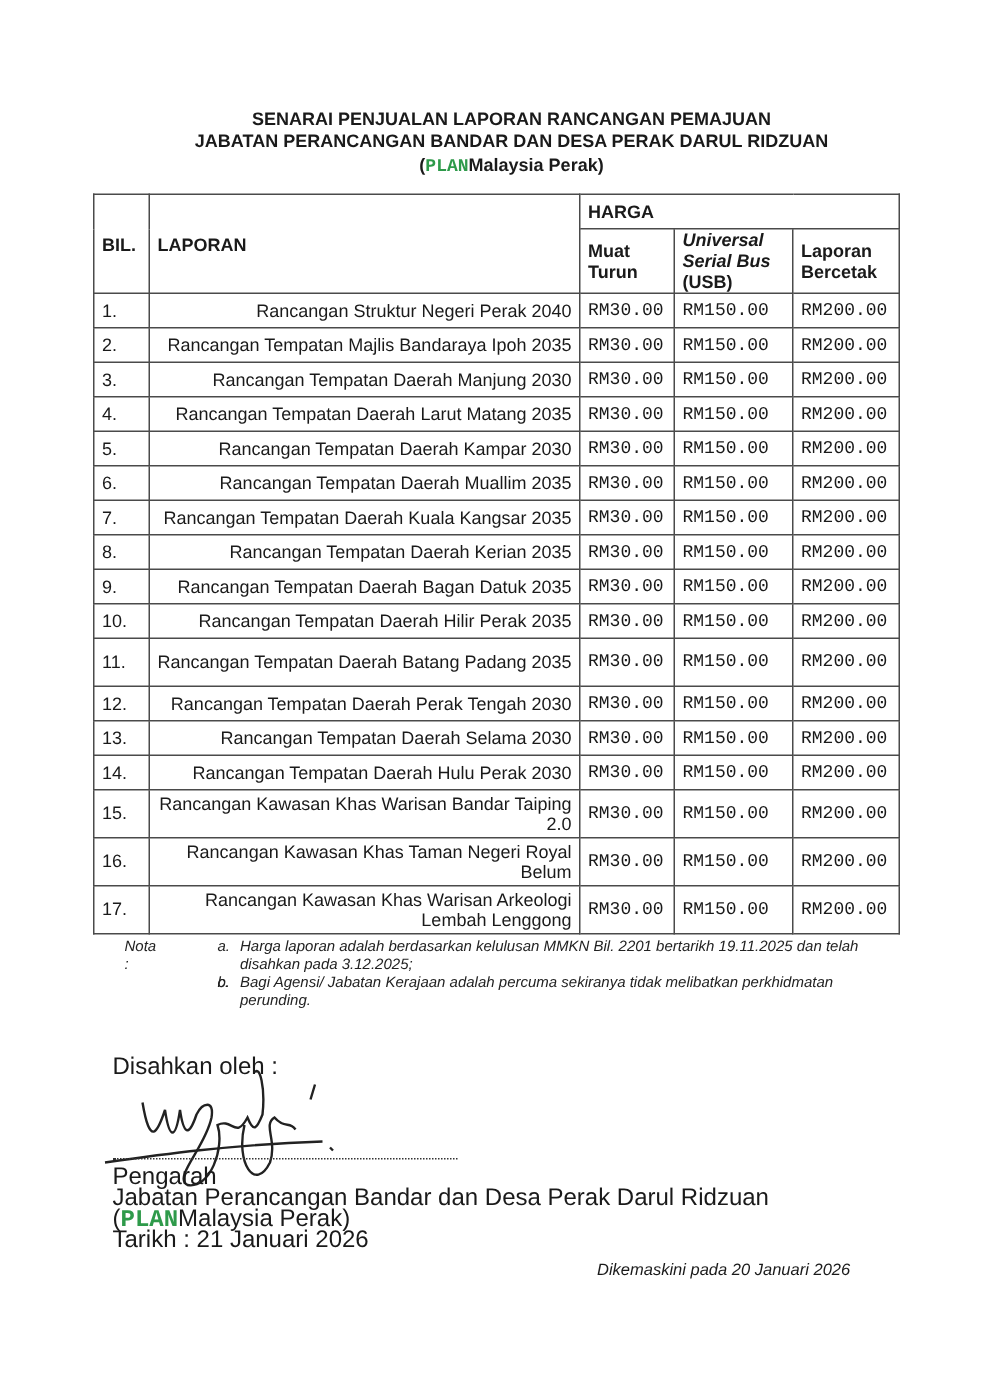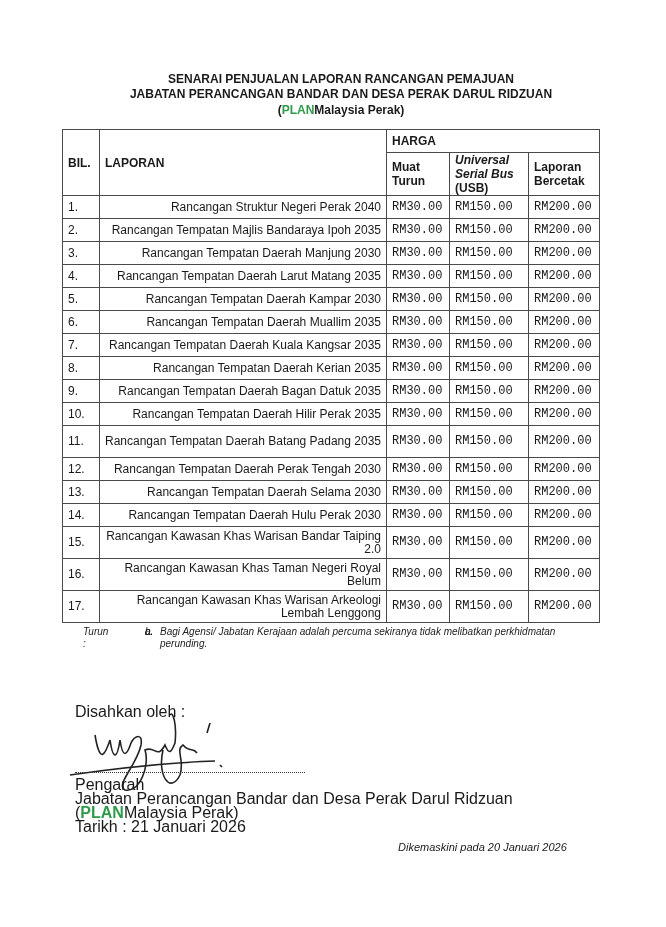--- a/index.html
+++ b/index.html
@@ -2,21 +2,21 @@
 <html><head>
 <meta charset="utf-8">
 <style>
   html, body { margin:0; padding:0; background:#ffffff; }
   body { width:666px; height:927px; position:relative; overflow:hidden;
          font-family:"Liberation Sans", sans-serif; color:#1a1a1a; }
   .title { position:absolute; left:0; width:666px; text-align:center; font-weight:bold; font-size:12px; line-height:16px; }
   .t1 { top:71px; left:8px; }
   .t2 { top:86px; left:8px; }
   .t3 { top:102px; left:8px; }
-  .green { color:#2e9a4a; }
+  .green { color:#2e9a4a;font-family:Liberation Mono, monospace; }
   table { position:absolute; left:62px; top:129px; width:538px; border-collapse:collapse; font-size:12px; }
   td, th { border:1px solid #4a4a4a; padding:0 5px; }
   th { font-weight:bold; text-align:left; }
   .bil { width:26px; text-align:left; }
   .lap { text-align:right; }
   .price { text-align:left; white-space:nowrap;font-family:Liberation Mono, monospace; }
   tr.r1 td { height:22px; }
   tr.r2 td { height:31px; line-height:13px; }
   .hdr-harga { height:22px; }
   .hdr-sub { height:42px; line-height:14px; }
@@ -167,23 +167,23 @@
         <td class="bil">17.</td>
         <td class="lap">Rancangan Kawasan Khas Warisan Arkeologi Lembah Lenggong</td>
         <td class="price">RM30.00</td>
         <td class="price">RM150.00</td>
         <td class="price">RM200.00</td>
       </tr>
     </tbody>
 </table>
 
 <div class="nota">
-  <span class="lbl">Turun :</span>
+  <span class="lbl">Nota :</span>
   <ol>
-    <li><span class="lt">a.</span></li>
+    <li><span class="lt">a.</span><span>Harga laporan adalah berdasarkan kelulusan MMKN Bil. 2201 bertarikh 19.11.2025 dan telah disahkan pada 3.12.2025;</span></li>
     <li><span class="lt">b.</span></li>
     <li><span class="lt">c.</span><span>Bagi Agensi/ Jabatan Kerajaan adalah percuma sekiranya tidak melibatkan perkhidmatan perunding.</span></li>
   </ol>
 </div>
 
 <div class="sig" style="top:705px">Disahkan oleh :</div>
 <svg class="sigsvg" width="200" height="90" viewBox="0 0 200 90">
   <path d="M30 30 C35 60 40 50 45 35 C48 55 52 55 55 35 C58 55 62 50 66 38 C70 30 78 28 76 40 C72 60 50 80 60 85 C75 88 85 60 80 45 C90 40 92 55 100 40 C104 50 106 48 110 38 C112 20 108 5 105 10 M98 45 C92 70 105 90 115 70 C120 55 110 45 118 40 C125 48 128 42 132 48 M145 18 L142 28 M155 60 L157 62" fill="none" stroke="#222" stroke-width="1.6"></path>
   <path d="M5 70 C40 65 90 58 150 56" fill="none" stroke="#222" stroke-width="1.6"></path>
 </svg>

